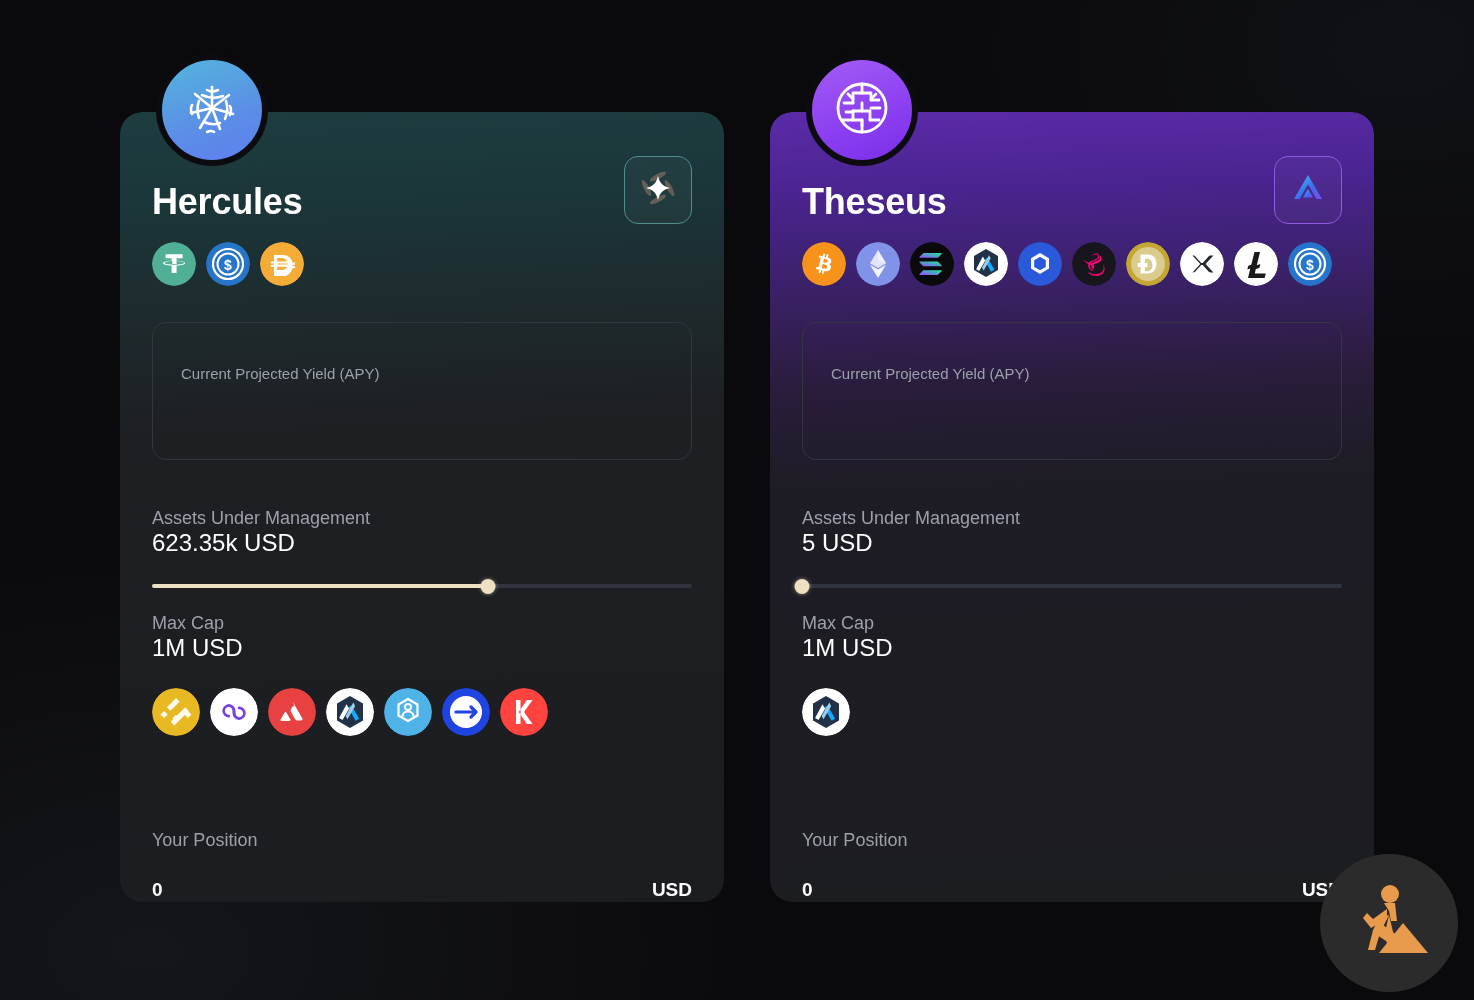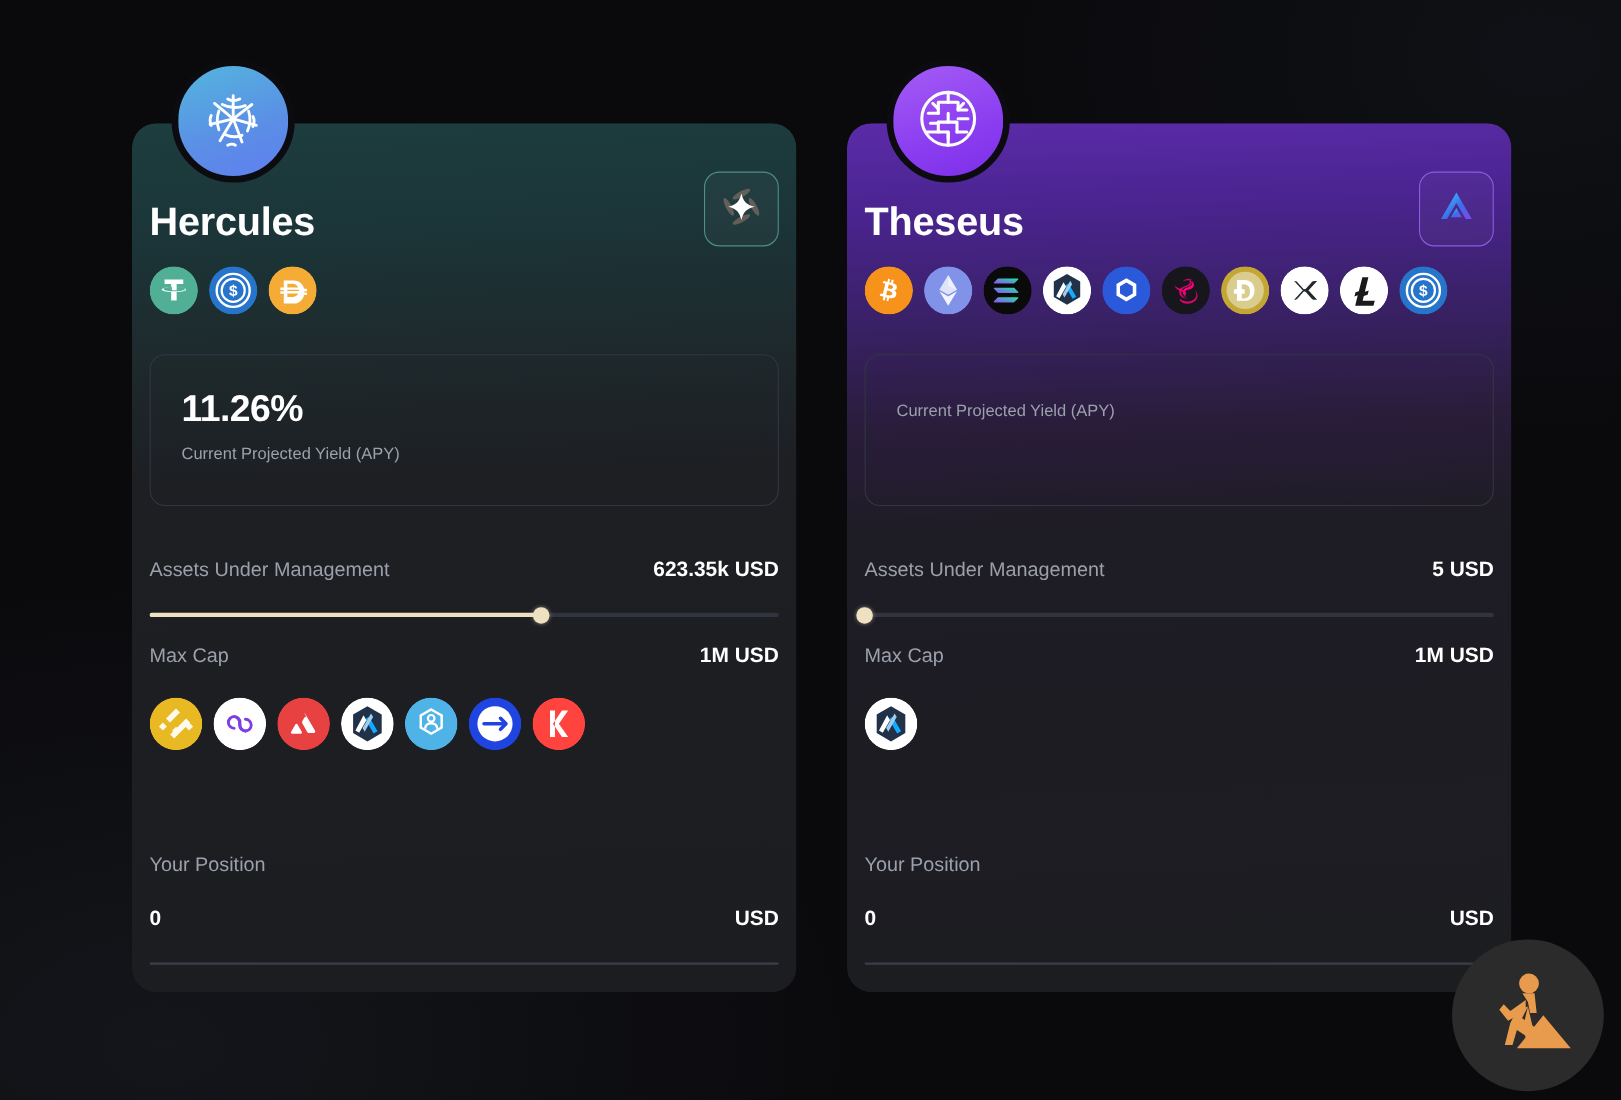--- a/index.html
+++ b/index.html
@@ -46,21 +46,21 @@
   }
   .card-hercules .card-bg {
     background: linear-gradient(178deg, #1d3d3f 0%, #1b3538 13%, #1e2a2d 26%, #1d1f23 40%, #1c1d21 100%);
   }
   .card-theseus .card-bg {
     background: linear-gradient(178deg, #5b2ba8 0%, #4a2490 10%, #3a2168 22%, #2a1d3c 34%, #1e1c25 46%, #1c1d21 100%);
   }
 
   .card-body {
     position: relative;
-    padding: 0 16px;
+    padding: 0 32px;
     height: 100%;
   }
 
   
   .avatar {
     position: absolute;
     width: 112px;
     height: 112px;
     border-radius: 50%;
     top: -58px;
@@ -148,24 +148,25 @@
     margin-top: 12px;
     font-size: 15px;
     color: #9ba0ab;
   }
 
   
   .metric-row {
     display: flex;
     justify-content: space-between;
     align-items: baseline;
+    flex-direction: column;
   }
   .aum-row { margin-top: 48px; }
   .metric-label { font-size: 18px; color: #9ba0ab; }
-  .metric-value { font-size: 19px; font-weight: bold; color: #ffffff; }
+  .metric-value { font-size: 24px; font-weight: normal; color: #ffffff; }
 
   .slider {
     position: relative;
     margin-top: 22px;
     height: 14px;
   }
   .slider-track {
     position: absolute;
     top: 5px;
     left: 0;
@@ -294,21 +295,20 @@
           </div>
           <div class="token">
             <svg viewBox="0 0 44 44">
                 <circle cx="22" cy="22" r="22" fill="#f5ac37"></circle>
                 <path d="M14 13h9c5.2 0 8.6 3.4 9.4 7.6H35v2.2h-2.3c0 .4.02.8 0 1.2H35v2.2h-2.6C31.6 30.5 28.2 34 23 34h-9V25h-3.2v-2.2H14v-1.2h-3.2v-2.2H14V13zm3.2 3v3.4h9.9c-.9-2-2.7-3.4-5.3-3.4h-4.6zm0 8.8V28h4.6c2.6 0 4.4-1.4 5.3-3.2h-9.9zm0-3.4v1.2h10.6c.03-.4.03-.8 0-1.2H17.2z" fill="#fff"></path>
               </svg>
           </div>
         </div>
 
         <div class="apy-box">
-          <div class="apy-value">11.26%</div>
           <div class="apy-label">Current Projected Yield (APY)</div>
         </div>
 
         <div class="metric-row aum-row">
           <span class="metric-label">Assets Under Management</span>
           <span class="metric-value">623.35k USD</span>
         </div>
 
         <div class="slider">
           <div class="slider-track"></div>

